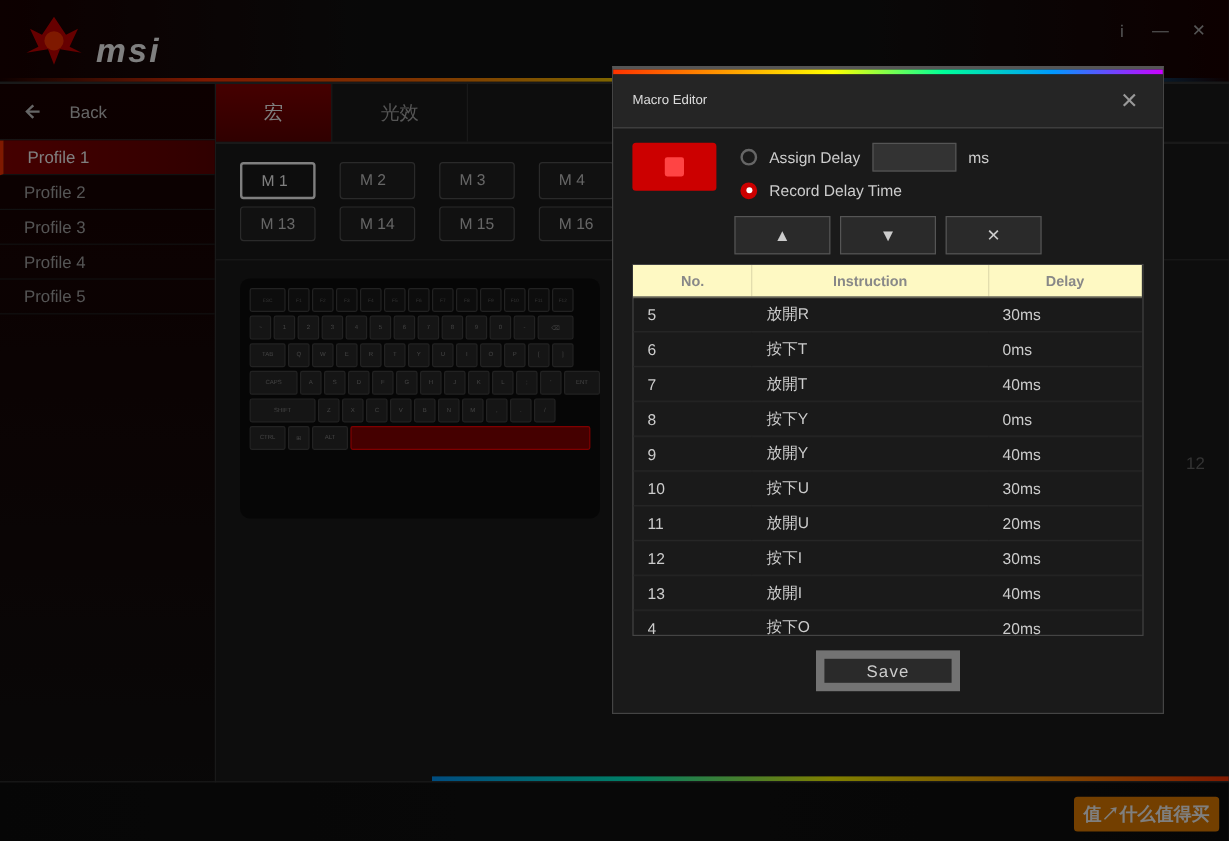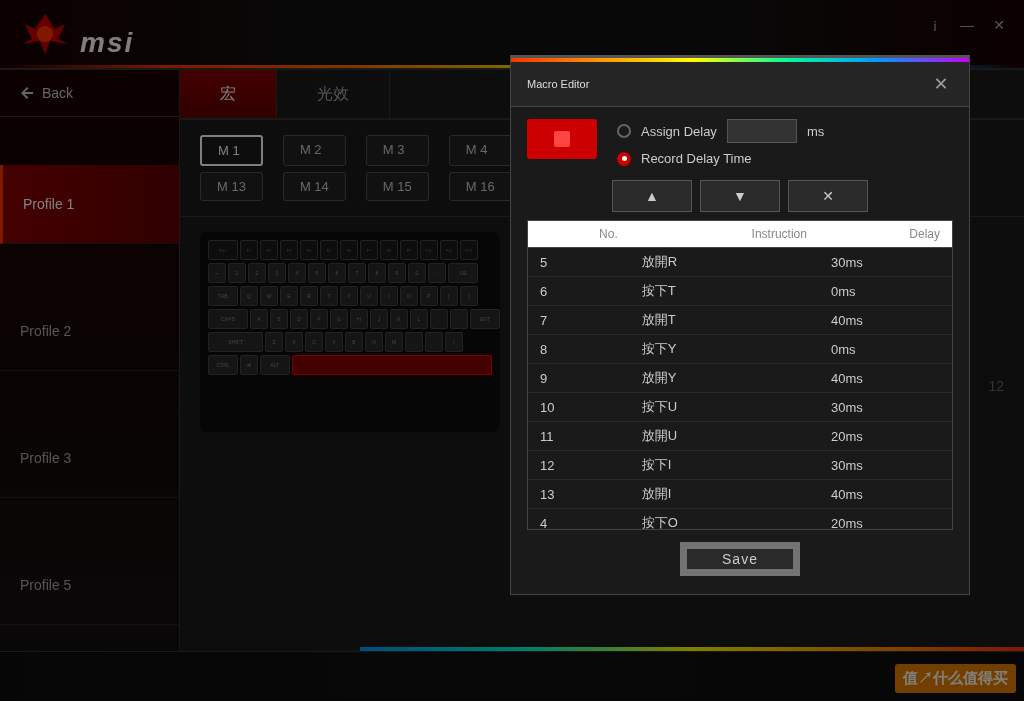--- a/index.html
+++ b/index.html
@@ -106,36 +106,35 @@
       left: 0;
       width: 180px;
       height: calc(100% - 70px);
       background: linear-gradient(180deg, #1a0000 0%, #111 100%);
       border-right: 1px solid #333;
     }
 
     .back-btn {
       display: flex;
       align-items: center;
-      gap: 8px;
+      gap: 24px;
       padding: 15px 20px;
       color: #ccc;
       cursor: pointer;
       border-bottom: 1px solid #333;
       font-size: 14px;
     }
 
     .profile-item {
-      padding: 31px 20px;
+      padding: 6px 20px;
       font-size: 14px;
       color: #aaa;
       cursor: pointer;
       border-bottom: 1px solid #222;
       transition: background 0.2s;
-      margin-top: 48px;
     }
     .profile-item.active {
       background: linear-gradient(90deg, #8b0000, #600000);
       color: #fff;
       border-left: 3px solid #ff3300;
     }
 
     
     .main-content {
       position: absolute;
@@ -410,26 +409,26 @@
     }
 
     
     .macro-table {
       width: 100%;
       border-collapse: collapse;
       font-size: 13px;
     }
 
     .macro-table th {
-      background: #ffffff;
+      background: #fef9c3;
       color: #888;
       padding: 6px 12px;
-      text-align: right;
+      text-align: center;
       border-bottom: 1px solid #444;
-      font-weight: normal;
+      font-weight: bold;
       font-size: 12px;
     }
 
     .macro-table td {
       padding: 5px 12px;
       border-bottom: 1px solid #2a2a2a;
       color: #ccc;
     }
 
     .table-container {
@@ -553,20 +552,23 @@
       <span>Back</span>
     </div>
     <div class="profile-item active">
       <span>Profile 1</span>
     </div>
     <div class="profile-item">
       <span>Profile 2</span>
     </div>
     <div class="profile-item">
       <span>Profile 3</span>
+    </div>
+    <div class="profile-item">
+      <span>Profile 4</span>
     </div>
     <div class="profile-item">
       <span>Profile 5</span>
     </div>
   </div>
 
   <div class="main-content">
 
     <div class="tabs-row">
       <div class="tab active">

